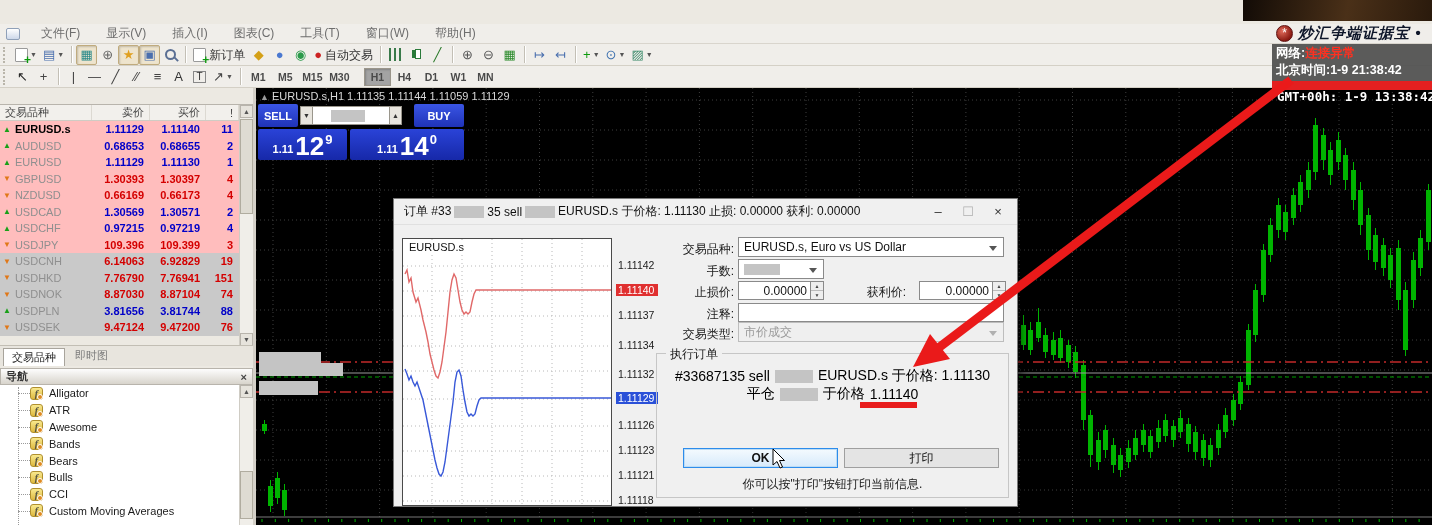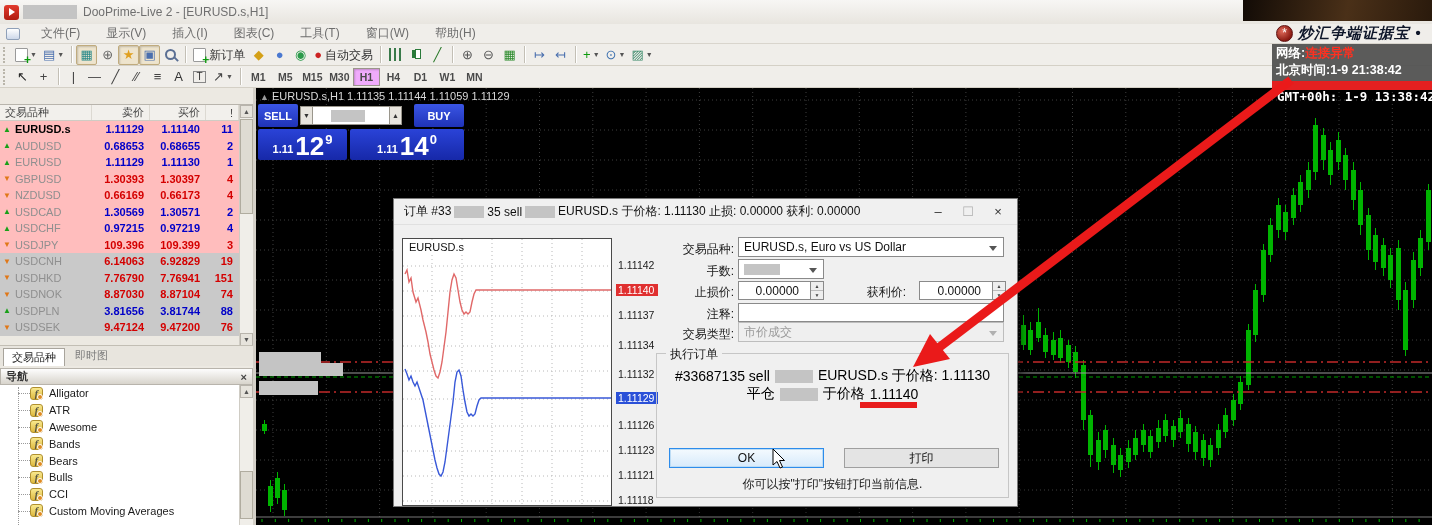--- a/index.html
+++ b/index.html
@@ -33,21 +33,21 @@
   .ic-doc { width:13px; height:14px; background:#fff; border:1px solid #9a9a9a; position:relative; border-radius:1px; }
   .ic-doc::after { content:"+"; position:absolute; right:-4px; bottom:-5px; color:#0c9a0c; font-weight:bold; font-size:12px; }
   .ic-mag { width:11px; height:11px; border:2px solid #5a6f94; border-radius:50%; position:relative; }
   .ic-mag::after { content:""; position:absolute; width:6px; height:2px; background:#5a6f94; transform:rotate(45deg); right:-5px; bottom:-2px; }
   .ic-bars { width:13px; height:13px; background:repeating-linear-gradient(90deg,#3a7a4a 0 2px,transparent 2px 5px); }
   .ic-candle { width:13px; height:13px; position:relative; }
   .ic-candle::before { content:""; position:absolute; left:2px; top:2px; width:4px; height:8px; background:#2a7a3a; }
   .ic-candle::after { content:""; position:absolute; right:2px; top:1px; width:4px; height:8px; border:1px solid #2a7a3a; background:#fff; }
   .tf { width:27px; height:18px; display:flex; align-items:center; justify-content:center;
     font-size:10.5px; font-weight:bold; color:#4a4a4a; border:1px solid transparent; }
-  .tf.active { background:#f0abfc; border-color:#9a958a; box-shadow:inset 1px 1px 2px rgba(0,0,0,.2); }
+  .tf.active { background:#a3a3a3; border-color:#9a958a; box-shadow:inset 1px 1px 2px rgba(0,0,0,.2);margin-left:11px; }
 
   
   #left { position:absolute; left:0; top:88px; width:255px; height:437px; background:#ece9e2; }
   .ptitle { position:absolute; left:0; width:253px; height:17px; background:linear-gradient(#fdfdfd,#d8d4cc);
     border:1px solid #b8b4ac; font-size:11px; font-weight:bold; color:#333; display:flex; align-items:center; padding:0 5px; }
   .ptitle .x { margin-left:auto; font-size:11px; color:#444; }
   #mw-title { top:16px; }
   #mw-head { position:absolute; left:0; top:17px; width:239px; height:16px; background:#f2f0ec; border-bottom:1px solid #cfccc4; display:flex; font-size:11px; color:#444; }
   .mw-c { border-right:1px solid #dcd9d2; display:flex; align-items:center; padding:0 5px; }
   .mw-c.r { justify-content:flex-end; }
@@ -122,33 +122,33 @@
   .tick-price.hl-red { background:#e03030; color:#fff; }
   .tick-price.hl-blue { background:#2a50d8; color:#fff; }
   .fldlbl { position:absolute; font-size:12px; color:#1a1a1a; text-align:right; }
   .combo { position:absolute; height:20px; background:#fff; border:1px solid #8a8a8a; display:flex; align-items:center;
     padding:0 18px 0 5px; font-size:12px; color:#111; }
   .combo .chev { position:absolute; right:6px; top:8px; width:0; height:0; border-left:4px solid transparent;
     border-right:4px solid transparent; border-top:5px solid #555; }
   .combo.disabled { background:#efefef; color:#9a9a9a; border-color:#bdbdbd; }
   .combo.disabled .chev { border-top-color:#b0b0b0; }
   .spinfld { position:absolute; height:19px; background:#fff; border:1px solid #8a8a8a; display:flex; align-items:center; }
-  .spinfld .val { flex:1; text-align:right; padding-right:11px; font-size:12px; color:#111; }
+  .spinfld .val { flex:1; text-align:right; padding-right:3px; font-size:12px; color:#111; }
   .spincol { width:13px; height:100%; border-left:1px solid #8a8a8a; display:flex; flex-direction:column; }
   .spincol span { flex:1; font-size:5px; color:#444; display:flex; align-items:center; justify-content:center; background:#eee; }
   .spincol span + span { border-top:1px solid #bbb; }
   #fld-comment { position:absolute; height:19px; background:#fff; border:1px solid #8a8a8a; }
   #groupbox { position:absolute; left:262px; top:154px; width:353px; height:145px; border:1px solid #c6c6c6; }
   #group-lbl { position:absolute; left:272px; top:147px; background:#f0f0f0; padding:0 4px; font-size:12px; color:#1a1a1a; }
   .execline { position:absolute; left:262px; width:353px; display:flex; align-items:center; justify-content:center;
     gap:5px; font-size:14px; color:#000; }
   .execline .blob { width:38px; height:13px; }
   #exec-price { font-size:14px; }
   .dlgbtn { position:absolute; top:249px; width:155px; height:20px; display:flex; align-items:center; justify-content:center; font-size:12px; color:#111; }
-  #btn-ok { left:275px; background:linear-gradient(#f4fafe,#d7eafb); border:1px solid #2d8ceb; box-shadow:0 0 0 1px #bcdcf5 inset; }
+  #btn-ok { left:289px; background:linear-gradient(#f4fafe,#d7eafb); border:1px solid #2d8ceb; box-shadow:0 0 0 1px #bcdcf5 inset;font-weight:bold; }
   #btn-print { left:450px; background:#e4e4e4; border:1px solid #9f9f9f; }
   #dlg-note { position:absolute; left:262px; top:277px; width:353px; text-align:center; font-size:12px; color:#1a1a1a; }
 
   
   #brown { position:absolute; left:1243px; top:0; width:189px; height:21px;
     background:linear-gradient(100deg,#120b06,#4a3018 55%,#2a1a0c); z-index:20; }
   #brand { position:absolute; left:1276px; top:23px; height:20px; display:flex; align-items:center; z-index:20; }
   #brand-logo { width:17px; height:17px; border-radius:50%; background:radial-gradient(circle at 35% 35%, #e06a5a, #8a1a12 70%);
     border:1px solid #5c0f0f; color:#fff; font-size:12px; line-height:15px; text-align:center; margin-right:5px; }
   #brand-text { font-size:15px; font-weight:bold; font-style:italic; color:#0f172a; letter-spacing:1px; white-space:nowrap; }
@@ -160,27 +160,20 @@
 
   svg { position:absolute; }
   #annot { left:0; top:0; z-index:60; pointer-events:none; }
   #cursor { z-index:61; pointer-events:none; }
 </style>
 </head>
 <body>
 
 <div id="app">
 
-  <div id="titlebar">
-    <div id="title-icon">
-        <i></i>
-      </div>
-    <div id="title-blob" class="blob"></div>
-    <div id="title-text">DooPrime-Live 2 - [EURUSD.s,H1]</div>
-  </div>
 
   <div id="menubar">
     <div id="menu-icon"></div>
     <div id="menu-items" style="display: flex;">
         <div class="menu-item">文件(F)</div>
         <div class="menu-item">显示(V)</div>
         <div class="menu-item">插入(I)</div>
         <div class="menu-item">图表(C)</div>
         <div class="menu-item">工具(T)</div>
         <div class="menu-item">窗口(W)</div>

